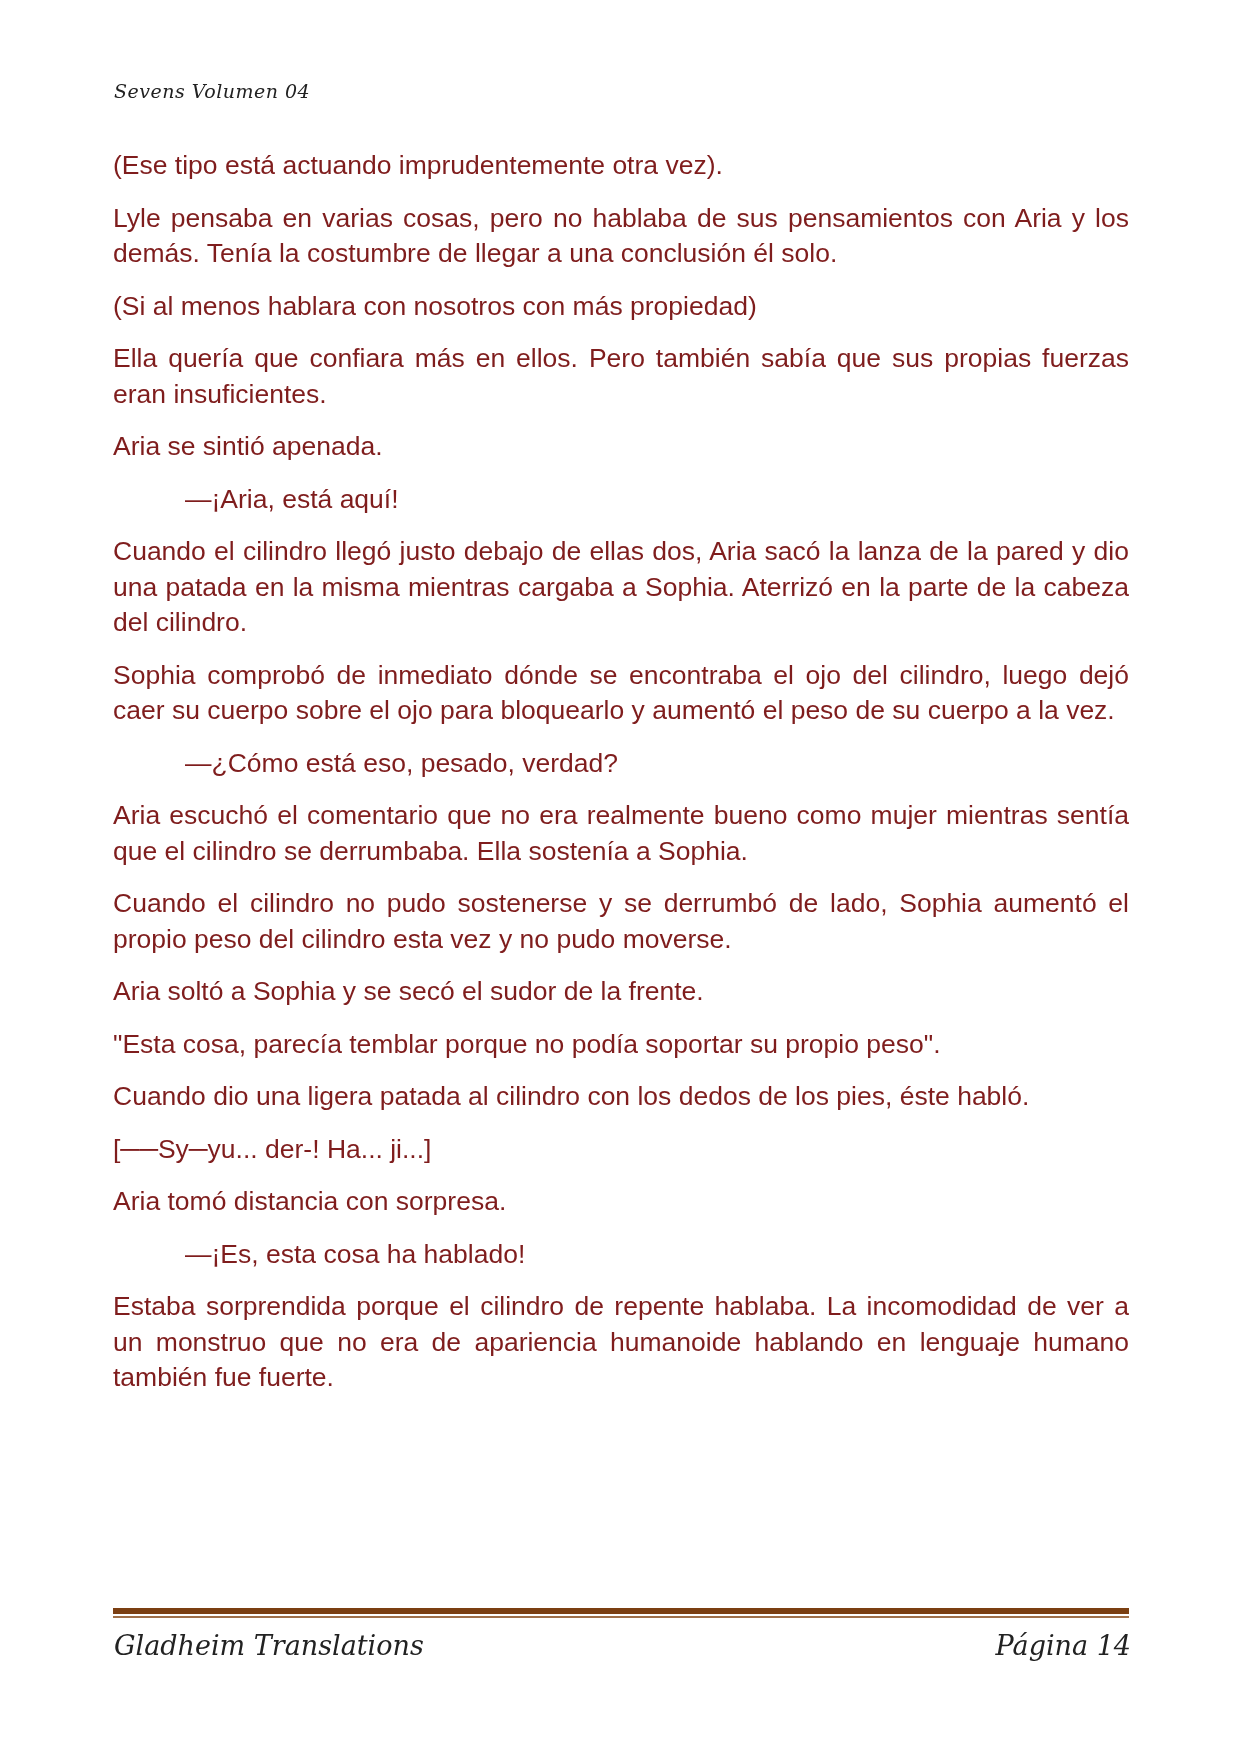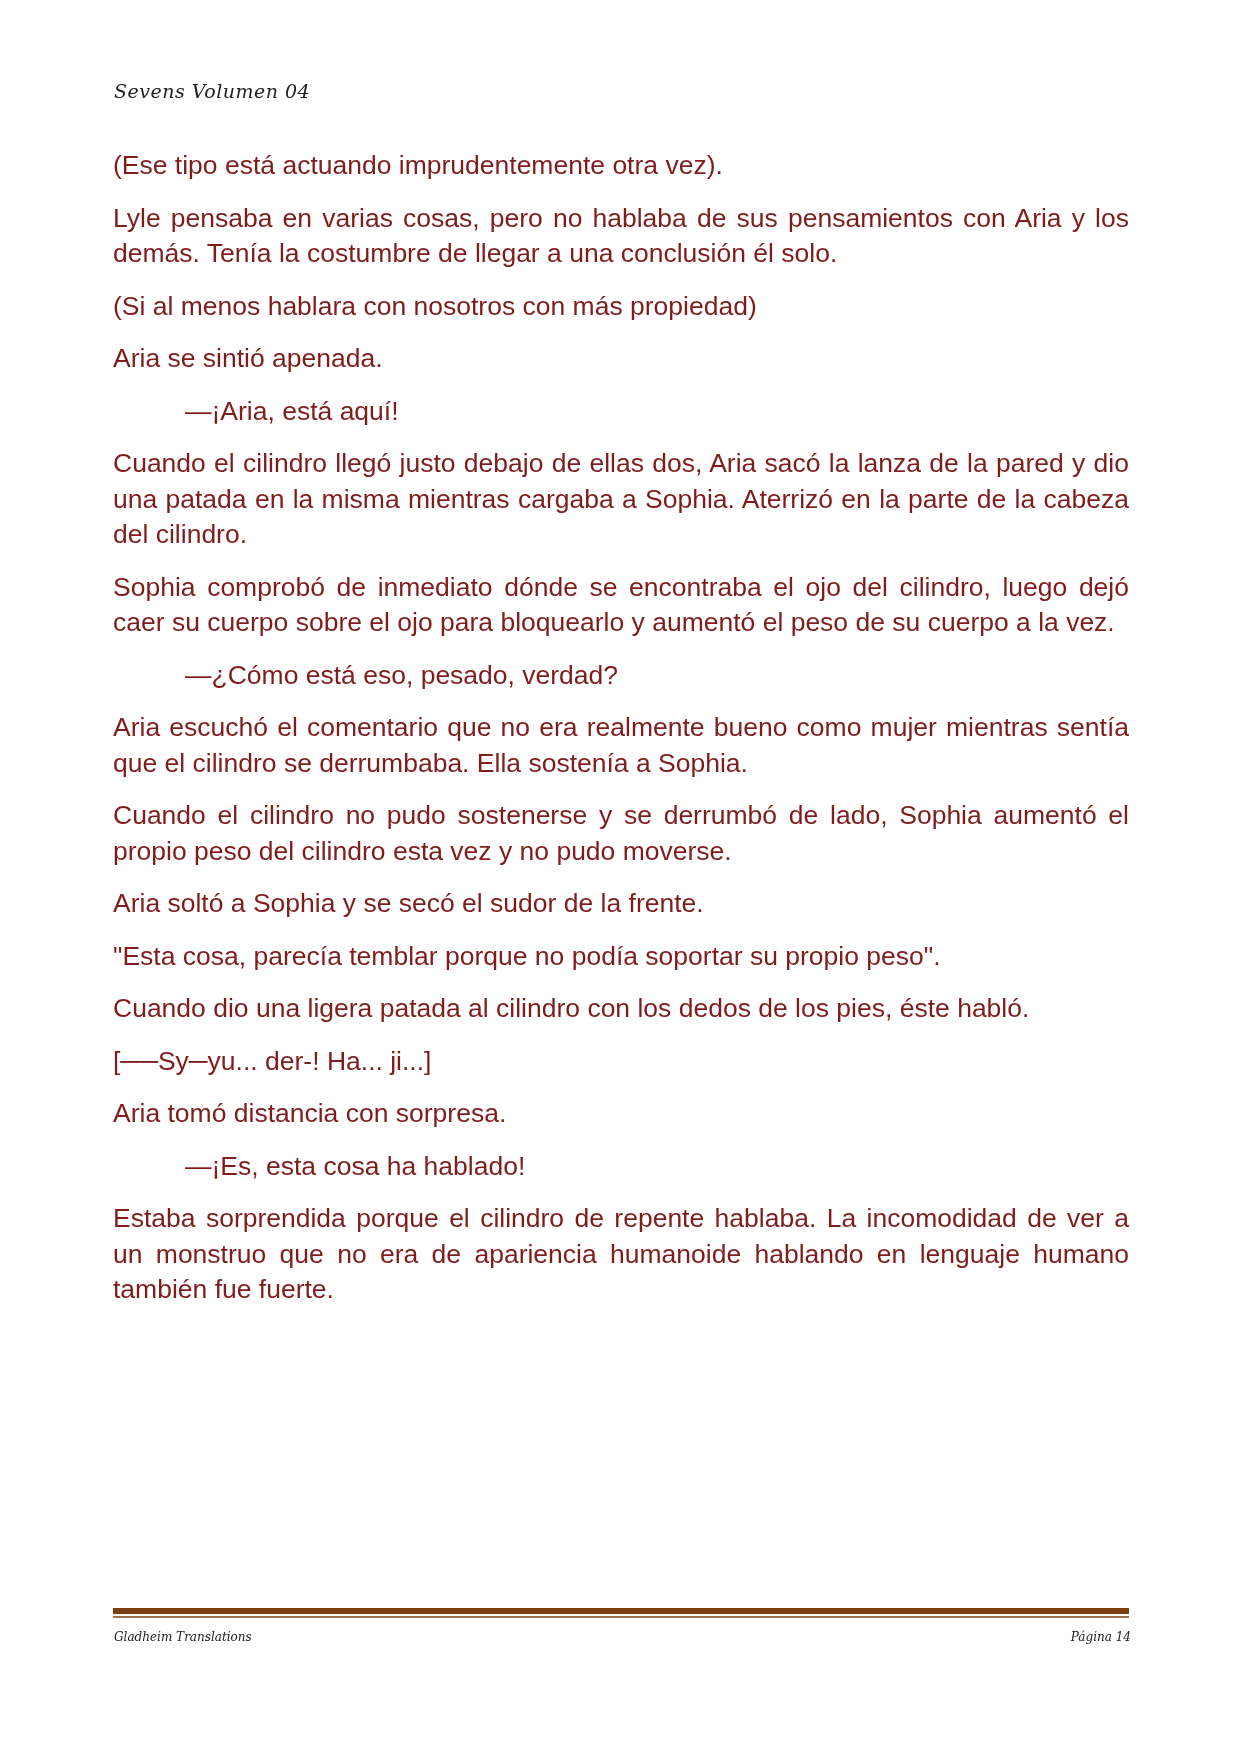--- a/index.html
+++ b/index.html
@@ -15,35 +15,36 @@
     font-family:"Liberation Sans", sans-serif; font-size:26.5px; line-height:35.5px; color:#7f1d1d;
   }
   .body-text p { margin:0 0 17px 0; text-align:justify; }
   .body-text p.dialogue { padding-left:72px; text-align:left; }
   .footer-rule { position:absolute; left:113px; top:1608px; width:1016px; }
   .footer-rule .thick { height:6px; background:#7b3f12; }
   .footer-rule .gap { height:2px; background:#fff; }
   .footer-rule .thin { height:2px; background:#a0704a; }
   .footer-left, .footer-right {
     position:absolute; top:1630px;
-    font-family:"DejaVu Serif", serif; font-style:italic; font-size:12px; color:#222;text-align:center;
+    font-family:"DejaVu Serif", serif; font-style:italic; font-size:27px; color:#222;text-align:center;
   }
   .footer-left { left:114px; }
   .footer-right { right:110px; }
 </style>
 </head>
 <body>
 
 <div class="page">
   <div class="running-header">Sevens Volumen 04</div>
 
   <div class="body-text">
     <p>(Ese tipo está actuando imprudentemente otra vez).</p>
     <p>Lyle pensaba en varias cosas, pero no hablaba de sus pensamientos con Aria y los demás. Tenía la costumbre de llegar a una conclusión él solo.</p>
     <p>(Si al menos hablara con nosotros con más propiedad)</p>
+    <p>Ella quería que confiara más en ellos. Pero también sabía que sus propias fuerzas eran insuficientes.</p>
     <p>Aria se sintió apenada.</p>
     <p class="dialogue">—¡Aria, está aquí!</p>
     <p>Cuando el cilindro llegó justo debajo de ellas dos, Aria sacó la lanza de la pared y dio una patada en la misma mientras cargaba a Sophia. Aterrizó en la parte de la cabeza del cilindro.</p>
     <p>Sophia comprobó de inmediato dónde se encontraba el ojo del cilindro, luego dejó caer su cuerpo sobre el ojo para bloquearlo y aumentó el peso de su cuerpo a la vez.</p>
     <p class="dialogue">—¿Cómo está eso, pesado, verdad?</p>
     <p>Aria escuchó el comentario que no era realmente bueno como mujer mientras sentía que el cilindro se derrumbaba. Ella sostenía a Sophia.</p>
     <p>Cuando el cilindro no pudo sostenerse y se derrumbó de lado, Sophia aumentó el propio peso del cilindro esta vez y no pudo moverse.</p>
     <p>Aria soltó a Sophia y se secó el sudor de la frente.</p>
     <p>"Esta cosa, parecía temblar porque no podía soportar su propio peso".</p>
     <p>Cuando dio una ligera patada al cilindro con los dedos de los pies, éste habló.</p>

